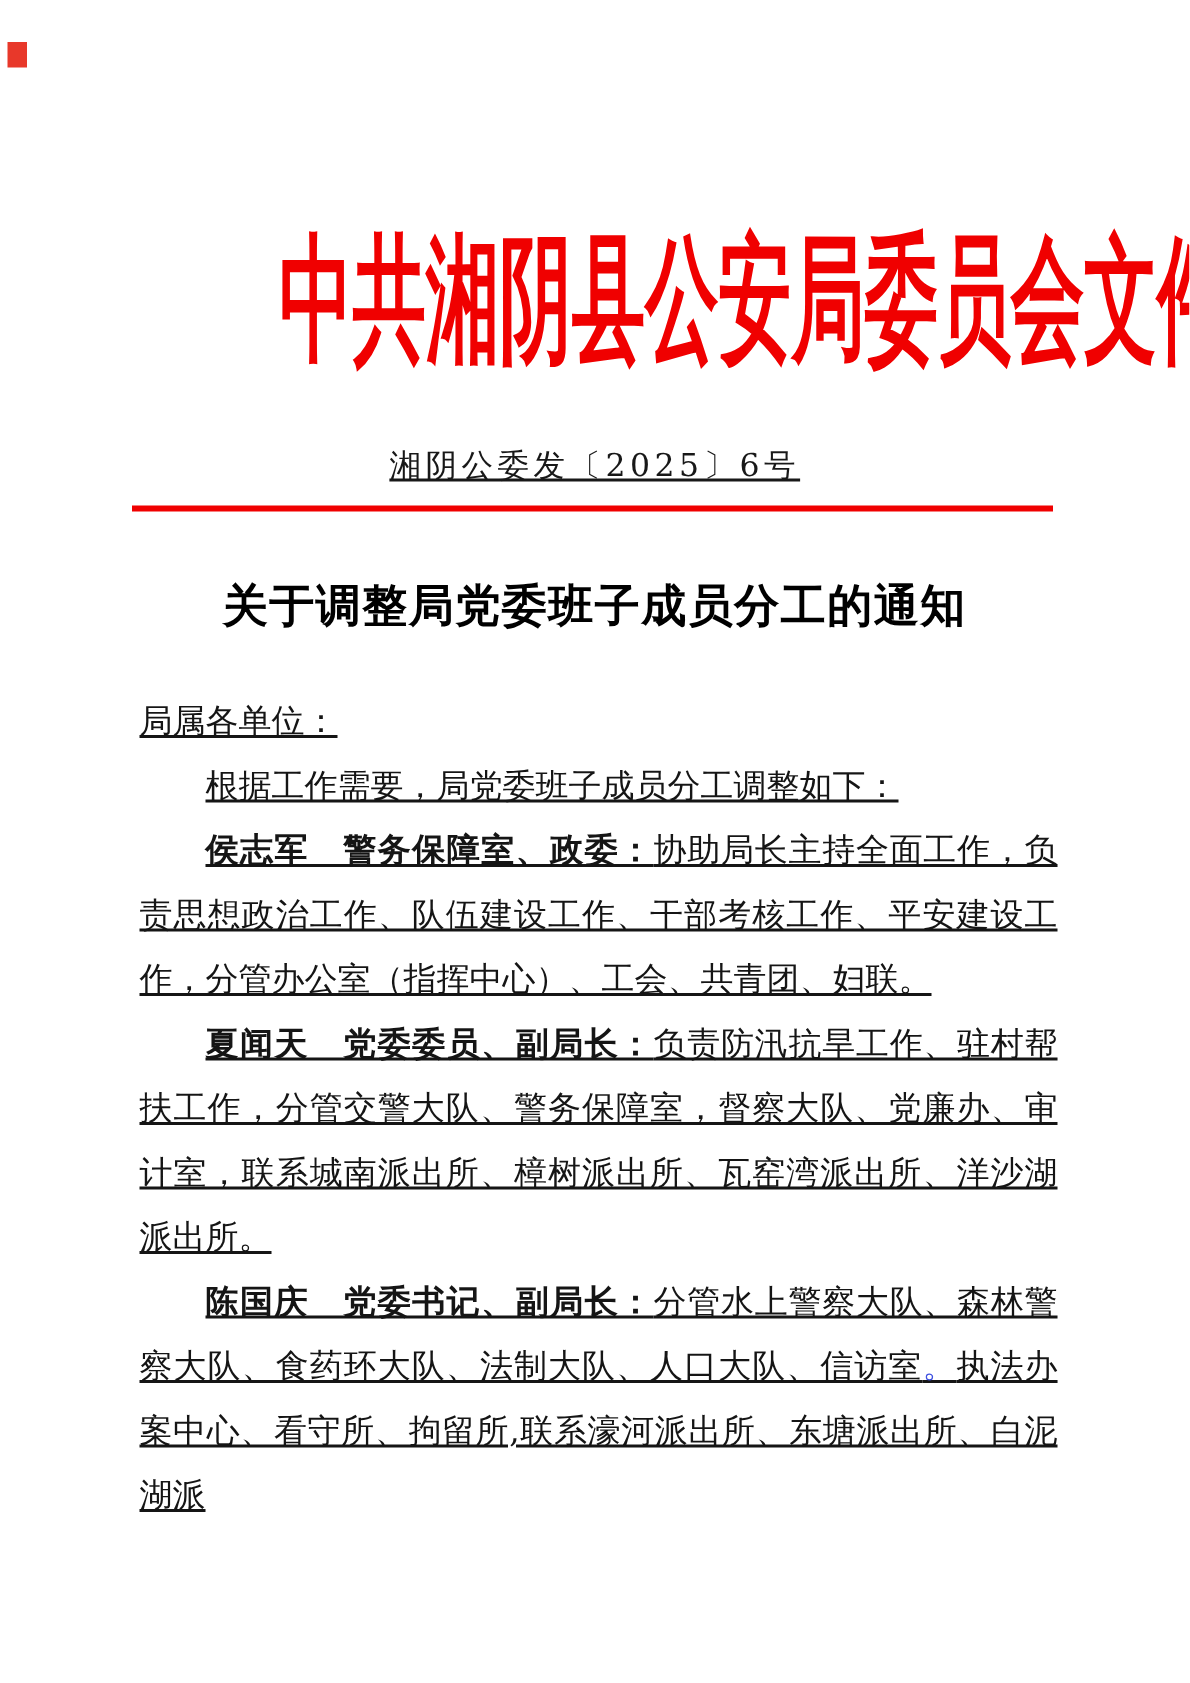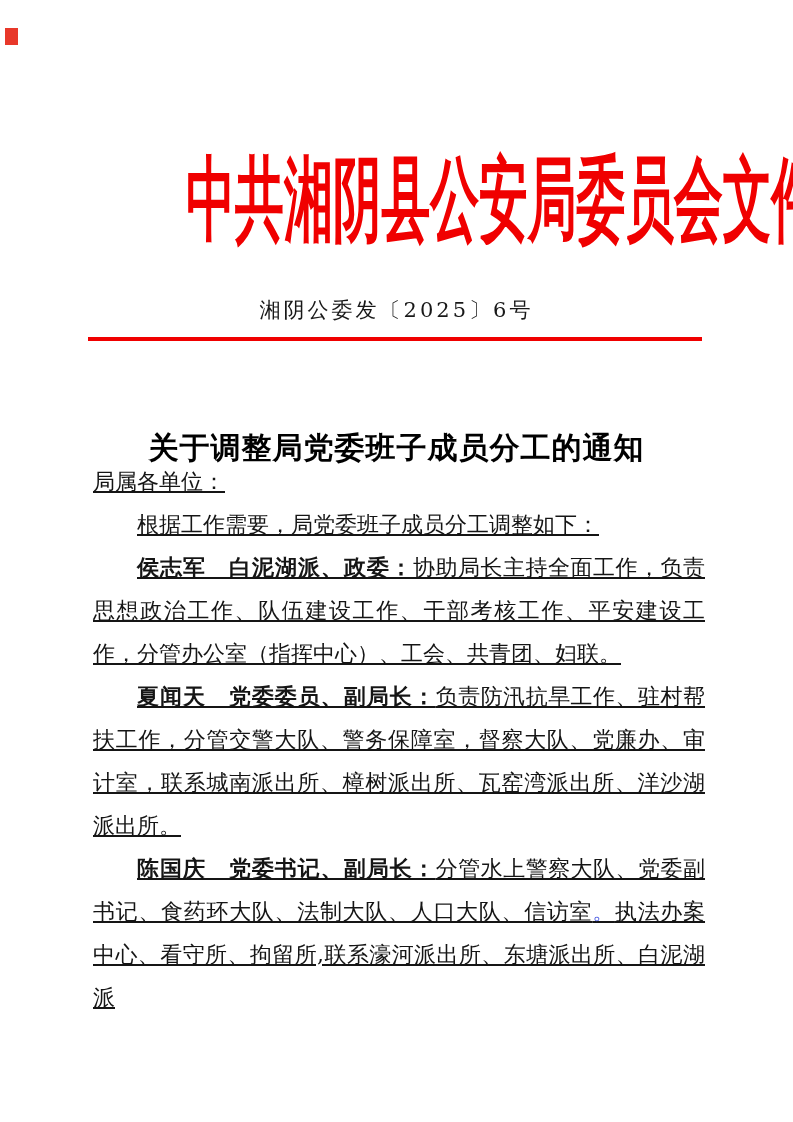--- a/index.html
+++ b/index.html
@@ -37,40 +37,40 @@
   }
   .doc-number {
     position: absolute;
     top: 296px;
     left: 0;
     width: 100%;
     text-align: center;
     font-size: 21px;
     letter-spacing: 3px;
     color: #181818;
+    text-decoration: underline;
   }
   .red-rule {
     position: absolute;
     left: 88px;
     top: 337px;
     width: 614px;
     height: 4px;
     background: #f00000;
   }
   .doc-title {
     position: absolute;
     top: 384px;
     left: 0;
     width: 100%;
     text-align: center;
     font-size: 30px;
     font-weight: bold;
     letter-spacing: 1px;
     color: #000000;
-    margin-top: 44px;
   }
   .body-text {
     position: absolute;
     left: 93px;
     top: 460px;
     width: 612px;
     font-size: 22px;
     line-height: 43px;
     text-align: justify;
     text-justify: inter-ideograph;
@@ -101,25 +101,25 @@
   <div class="doc-title">关于调整局党委班子成员分工的通知</div>
 
   <div class="body-text">
 
     <p>局属各单位：</p>
 
     <p class="indent">根据工作需要，局党委班子成员分工调整如下：</p>
 
 
     <p class="indent">
-      <span class="bold-run">侯志军　白泥湖派、政委：</span><span>协助局长主持全面工作，负责思想政治工作、队伍建设工作、干部考核工作、平安建设工作，分管办公室（指挥中心）、工会、共青团、妇联。</span>
+      <span class="bold-run">侯志军　警务保障室、政委：</span><span>协助局长主持全面工作，负责思想政治工作、队伍建设工作、干部考核工作、平安建设工作，分管办公室（指挥中心）、工会、共青团、妇联。</span>
     </p>
 
     <p class="indent">
       <span class="bold-run">夏闻天　党委委员、副局长：</span><span>负责防汛抗旱工作、驻村帮扶工作，分管交警大队、警务保障室，督察大队、党廉办、审计室，联系城南派出所、樟树派出所、瓦窑湾派出所、洋沙湖派出所。</span>
     </p>
 
     <p class="indent">
-      <span class="bold-run">陈国庆　党委书记、副局长：</span><span>分管水上警察大队、党委副书记、食药环大队、法制大队、人口大队、信访室</span><span class="blue-period">。</span><span>执法办案中心、看守所、拘留所,联系濠河派出所、东塘派出所、白泥湖派</span>
+      <span class="bold-run">陈国庆　党委书记、副局长：</span><span>分管水上警察大队、森林警察大队、食药环大队、法制大队、人口大队、信访室</span><span class="blue-period">。</span><span>执法办案中心、看守所、拘留所,联系濠河派出所、东塘派出所、白泥湖派</span>
     </p>
 
   </div>
 </div>
 
 </body></html>

